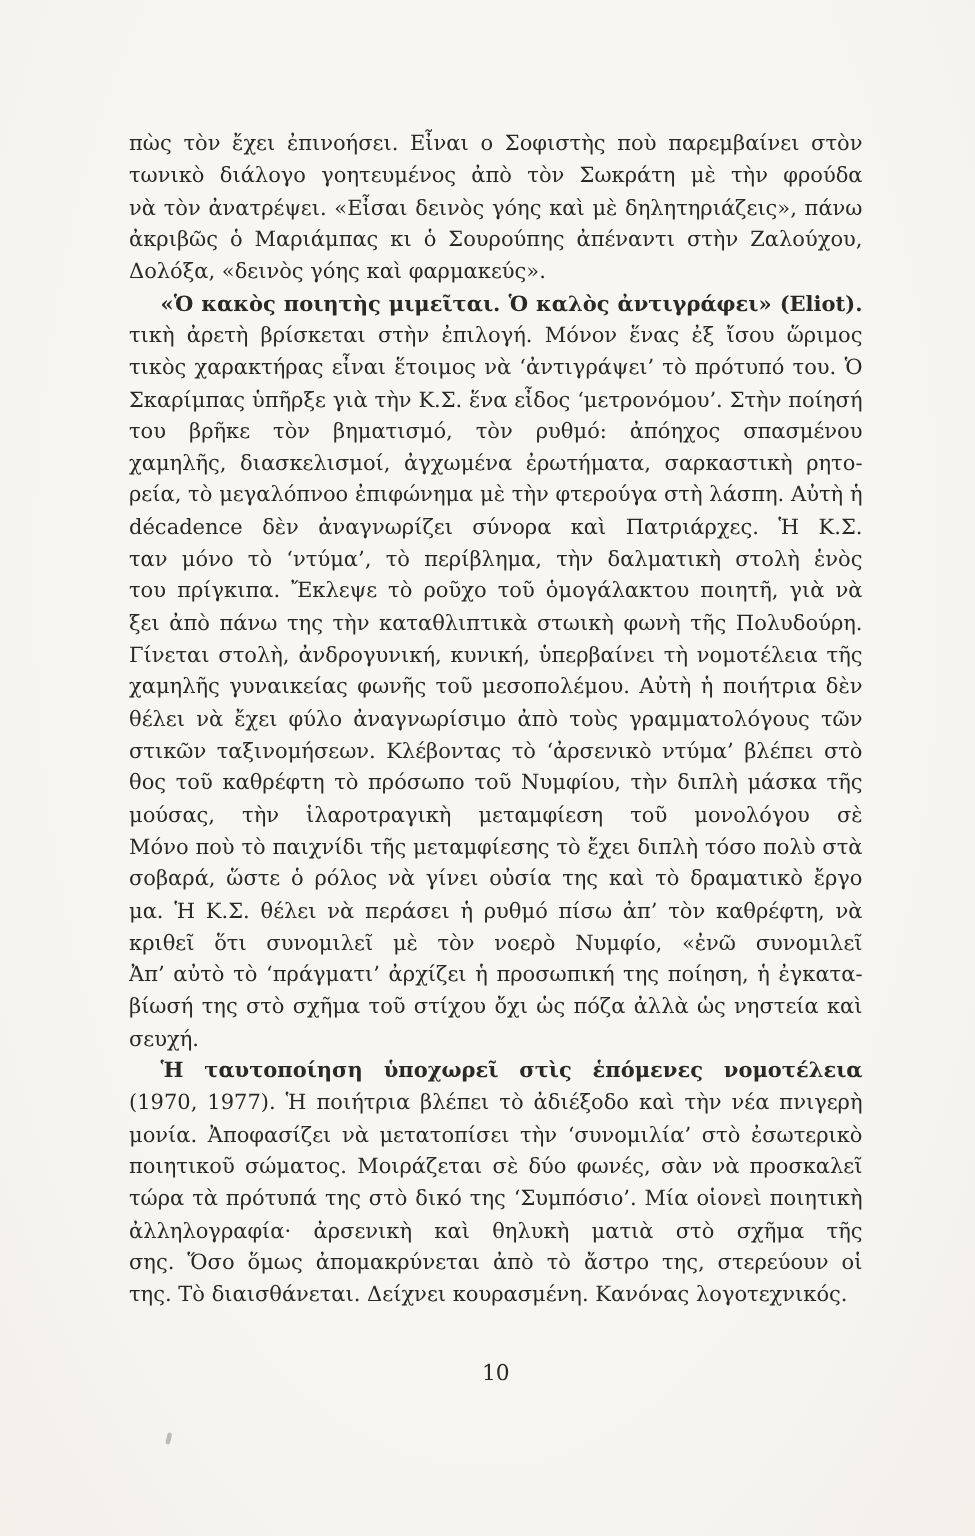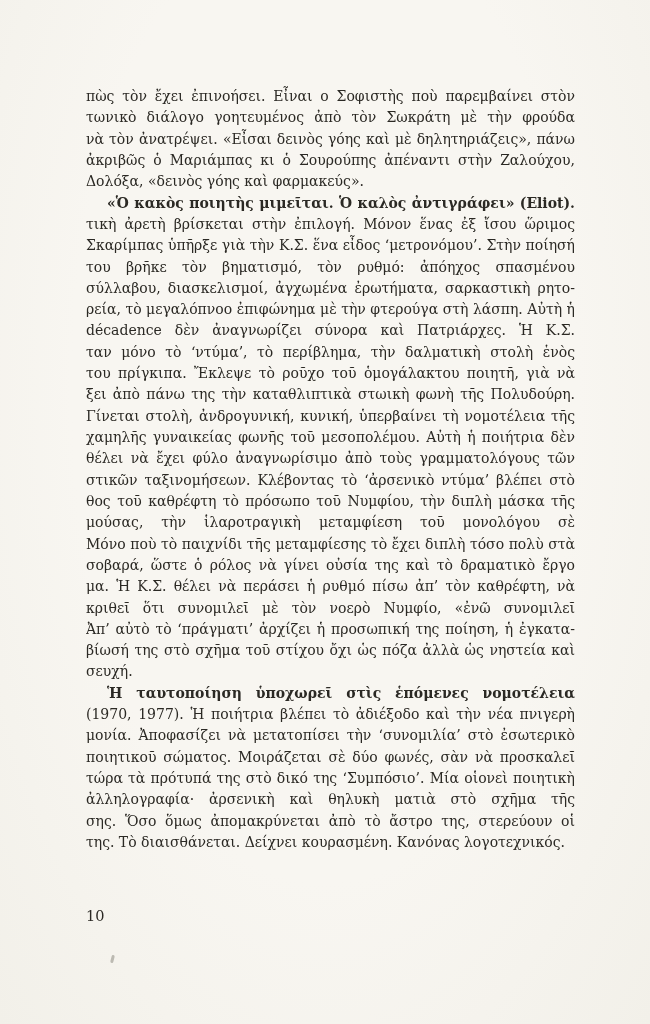--- a/index.html
+++ b/index.html
@@ -38,20 +38,21 @@
   }
   .line.indent {
     text-indent: 21px;
     font-weight: bold;
   }
   .page-number {
     position: absolute;
     left: 86px;
     top: 908px;
     width: 489px;
+    text-align: center;
     color: #2b2924;
     font-family: "DejaVu Serif", "Liberation Serif", serif;
     font-size: 14.5px;
   }
   .speck {
     position: absolute;
     left: 111px;
     top: 955px;
     width: 3px;
     height: 8px;
@@ -66,23 +67,24 @@
 
 <div class="page">
   <div class="text-column" style="color: rgb(43, 41, 36);">
       <div class="line">πὼς τὸν ἔχει ἐπινοήσει. Εἶναι ο Σοφιστὴς ποὺ παρεμβαίνει στὸν πλα-</div>
       <div class="line">τωνικὸ διάλογο γοητευμένος ἀπὸ τὸν Σωκράτη μὲ τὴν φρούδα ἐλπίδα</div>
       <div class="line">νὰ τὸν ἀνατρέψει. «Εἶσαι δεινὸς γόης καὶ μὲ δηλητηριάζεις», πάνω ἡ</div>
       <div class="line">ἀκριβῶς ὁ Μαριάμπας κι ὁ Σουρούπης ἀπέναντι στὴν Ζαλούχου, τὴν</div>
       <div class="line para-end">Δολόξα, «δεινὸς γόης καὶ φαρμακεύς».</div>
       <div class="line indent">«Ὁ κακὸς ποιητὴς μιμεῖται. Ὁ καλὸς ἀντιγράφει» (Eliot). Ἡ ποιη-</div>
       <div class="line">τικὴ ἀρετὴ βρίσκεται στὴν ἐπιλογή. Μόνον ἕνας ἐξ ἴσου ὥριμος ποιη-</div>
+      <div class="line">τικὸς χαρακτήρας εἶναι ἕτοιμος νὰ ‘ἀντιγράψει’ τὸ πρότυπό του. Ὁ</div>
       <div class="line">Σκαρίμπας ὑπῆρξε γιὰ τὴν Κ.Σ. ἕνα εἶδος ‘μετρονόμου’. Στὴν ποίησή</div>
       <div class="line">του βρῆκε τὸν βηματισμό, τὸν ρυθμό: ἀπόηχος σπασμένου δεκαπεντα-</div>
-      <div class="line">σύλλαβου, διασκελισμοί, ἀγχωμένα ἐρωτήματα, σαρκαστικὴ ρητο-</div>
+      <div class="line">χαμηλῆς, διασκελισμοί, ἀγχωμένα ἐρωτήματα, σαρκαστικὴ ρητο-</div>
       <div class="line">ρεία, τὸ μεγαλόπνοο ἐπιφώνημα μὲ τὴν φτερούγα στὴ λάσπη. Αὐτὴ ἡ</div>
       <div class="line">décadence δὲν ἀναγνωρίζει σύνορα καὶ Πατριάρχες. Ἡ Κ.Σ. χρειαζό-</div>
       <div class="line">ταν μόνο τὸ ‘ντύμα’, τὸ περίβλημα, τὴν δαλματικὴ στολὴ ἑνὸς ἔκπτω-</div>
       <div class="line">του πρίγκιπα. Ἔκλεψε τὸ ροῦχο τοῦ ὁμογάλακτου ποιητῆ, γιὰ νὰ διώ-</div>
       <div class="line">ξει ἀπὸ πάνω της τὴν καταθλιπτικὰ στωικὴ φωνὴ τῆς Πολυδούρη.</div>
       <div class="line">Γίνεται στολὴ, ἀνδρογυνική, κυνική, ὑπερβαίνει τὴ νομοτέλεια τῆς</div>
       <div class="line">χαμηλῆς γυναικείας φωνῆς τοῦ μεσοπολέμου. Αὐτὴ ἡ ποιήτρια δὲν</div>
       <div class="line">θέλει νὰ ἔχει φύλο ἀναγνωρίσιμο ἀπὸ τοὺς γραμματολόγους τῶν βια-</div>
       <div class="line">στικῶν ταξινομήσεων. Κλέβοντας τὸ ‘ἀρσενικὸ ντύμα’ βλέπει στὸ βά-</div>
       <div class="line">θος τοῦ καθρέφτη τὸ πρόσωπο τοῦ Νυμφίου, τὴν διπλὴ μάσκα τῆς</div>

